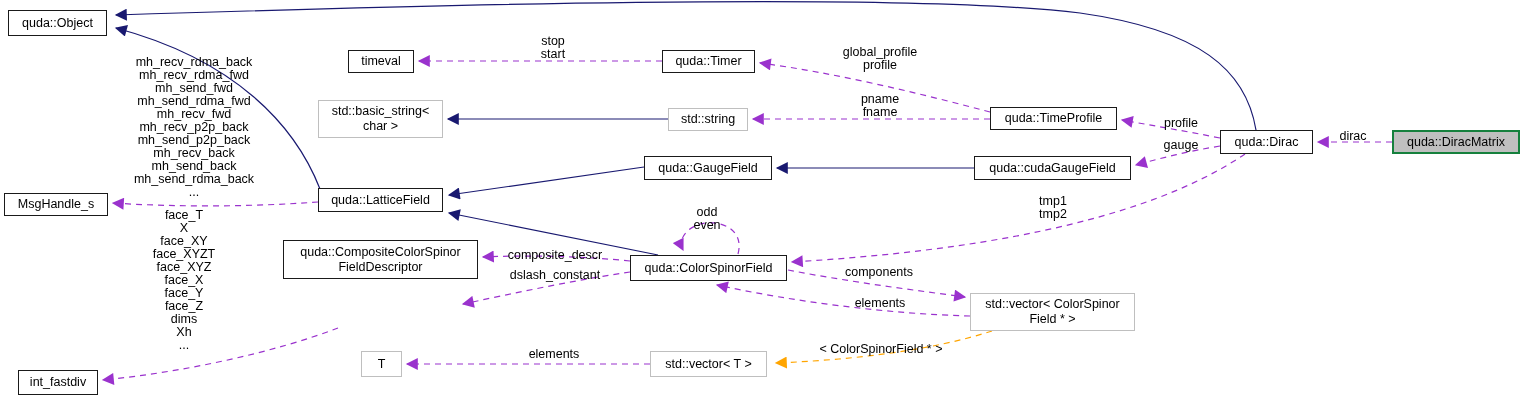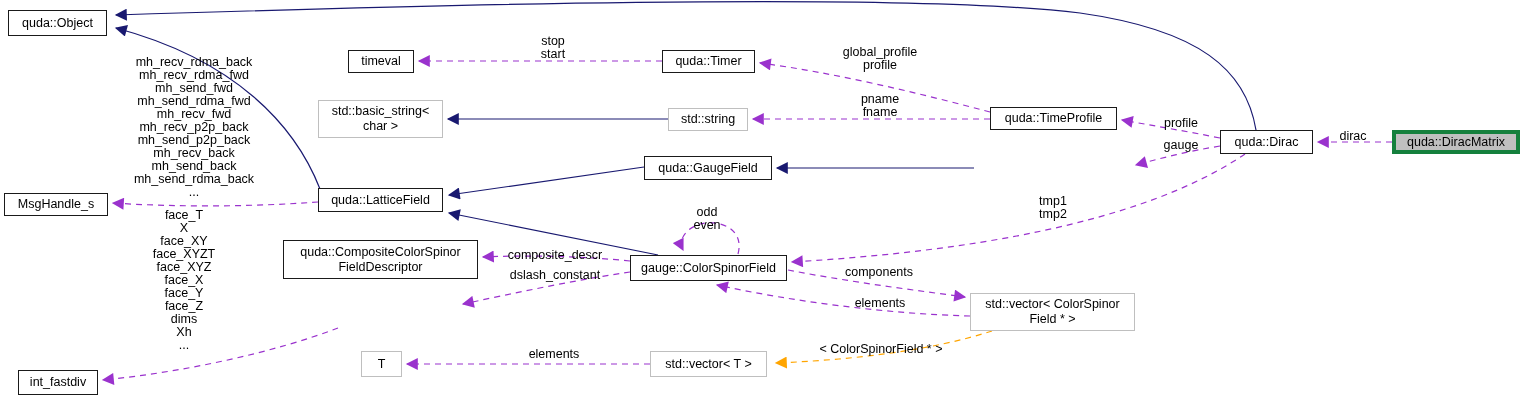--- a/index.html
+++ b/index.html
@@ -10,21 +10,21 @@
   .edges{position:absolute;left:0;top:0;}
   .node{
     position:absolute;box-sizing:border-box;
     display:flex;align-items:center;justify-content:center;
     background:#ffffff;border:1px solid #000000;
     font-size:12.5px;line-height:15px;color:#000000;
     text-align:center;white-space:pre-line;
   }
   .node.doc{border:1.4px solid #1a1a1a;}
   .node.external{border:1px solid #bfbfbf;}
-  .node.focus{background:#bfbfbf;border:4px solid #15803d;}
+  .node.focus{background:#bfbfbf;border:2px solid #15803d;}
   .elabel{
     position:absolute;font-size:12.5px;line-height:13px;color:#000000;
     text-align:center;white-space:pre-line;
   }
 </style>
 </head>
 <body>
 
 <div class="diagram">
 
@@ -68,27 +68,28 @@
   </svg>
 
   <div class="node doc" style="left:8px;top:10px;width:99px;height:26px">quda::Object</div>
   <div class="node doc" style="left:348px;top:50px;width:66px;height:23px">timeval</div>
   <div class="node doc" style="left:662px;top:50px;width:93px;height:23px">quda::Timer</div>
   <div class="node external" style="left:318px;top:100px;width:125px;height:38px">std::basic_string&lt;
 char &gt;</div>
   <div class="node external" style="left:668px;top:108px;width:80px;height:23px">std::string</div>
   <div class="node doc" style="left:990px;top:107px;width:127px;height:23px">quda::TimeProfile</div>
   <div class="node doc" style="left:644px;top:156px;width:128px;height:24px">quda::GaugeField</div>
+  <div class="node doc" style="left:974px;top:156px;width:157px;height:24px">quda::cudaGaugeField</div>
   <div class="node doc" style="left:1220px;top:130px;width:93px;height:24px">quda::Dirac</div>
   <div class="node focus" style="left:1392px;top:130px;width:128px;height:24px">quda::DiracMatrix</div>
   <div class="node doc" style="left:4px;top:193px;width:104px;height:23px">MsgHandle_s</div>
   <div class="node doc" style="left:283px;top:240px;width:195px;height:39px">quda::CompositeColorSpinor
 FieldDescriptor</div>
   <div class="node doc" style="left:318px;top:188px;width:125px;height:24px">quda::LatticeField</div>
-  <div class="node doc" style="left:630px;top:255px;width:157px;height:26px">gauge::ColorSpinorField</div>
+  <div class="node doc" style="left:630px;top:255px;width:157px;height:26px">quda::ColorSpinorField</div>
   <div class="node external" style="left:970px;top:293px;width:165px;height:38px">std::vector&lt; ColorSpinor
 Field * &gt;</div>
   <div class="node external" style="left:361px;top:351px;width:41px;height:26px">T</div>
   <div class="node external" style="left:650px;top:351px;width:117px;height:26px">std::vector&lt; T &gt;</div>
   <div class="node doc" style="left:18px;top:370px;width:80px;height:25px">int_fastdiv</div>
 
   <div class="elabel" style="left:503px;top:35px;width:100px">stop
 start</div>
   <div class="elabel" style="left:810px;top:46px;width:140px">global_profile
 profile</div>

